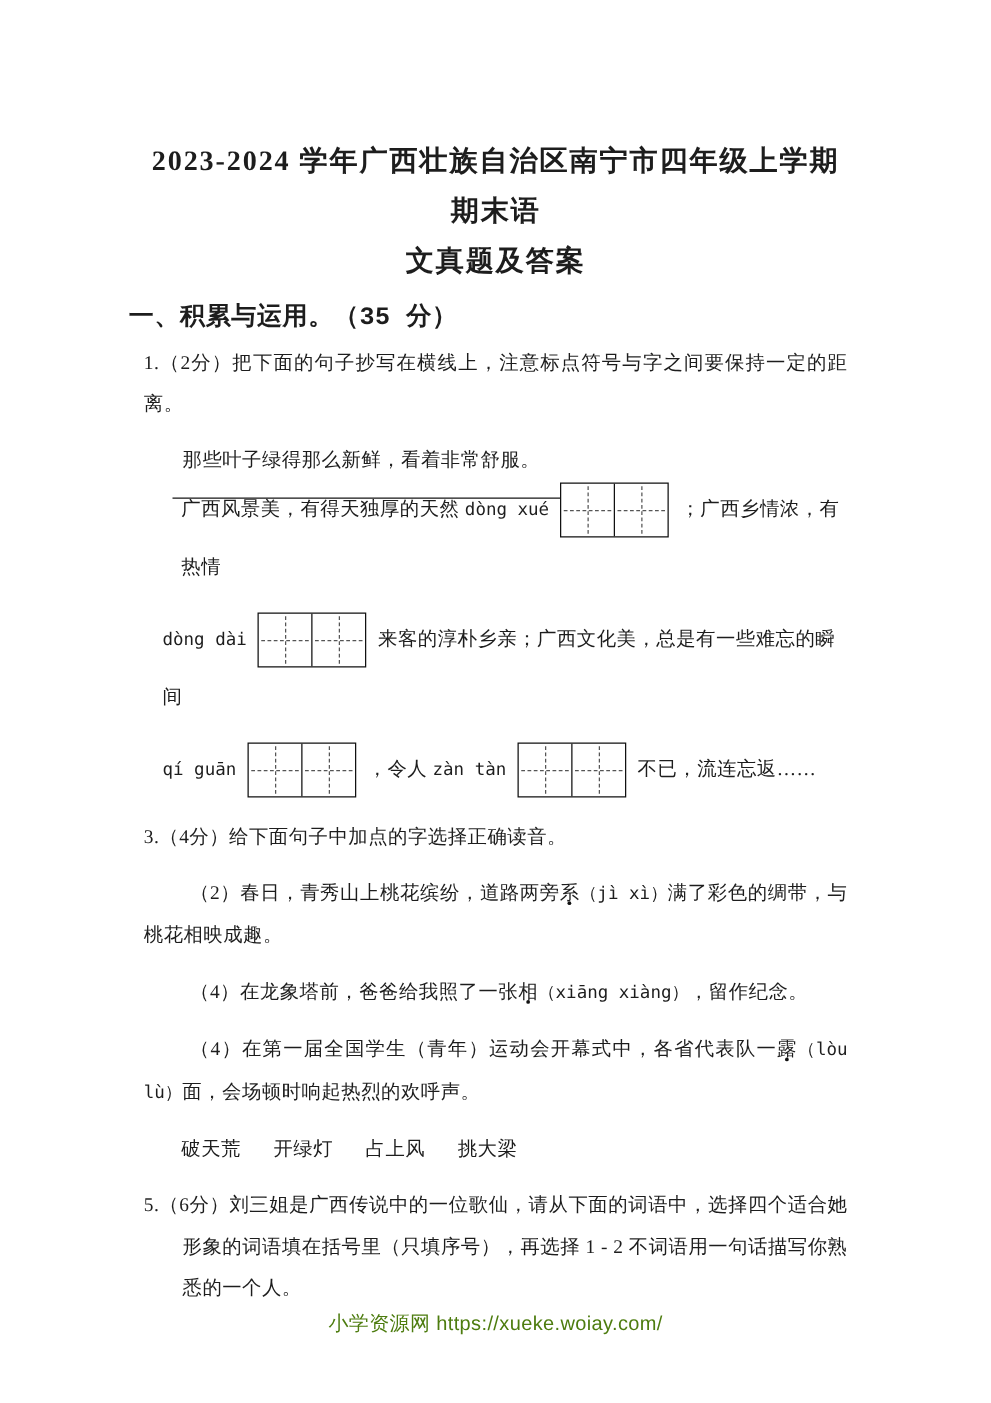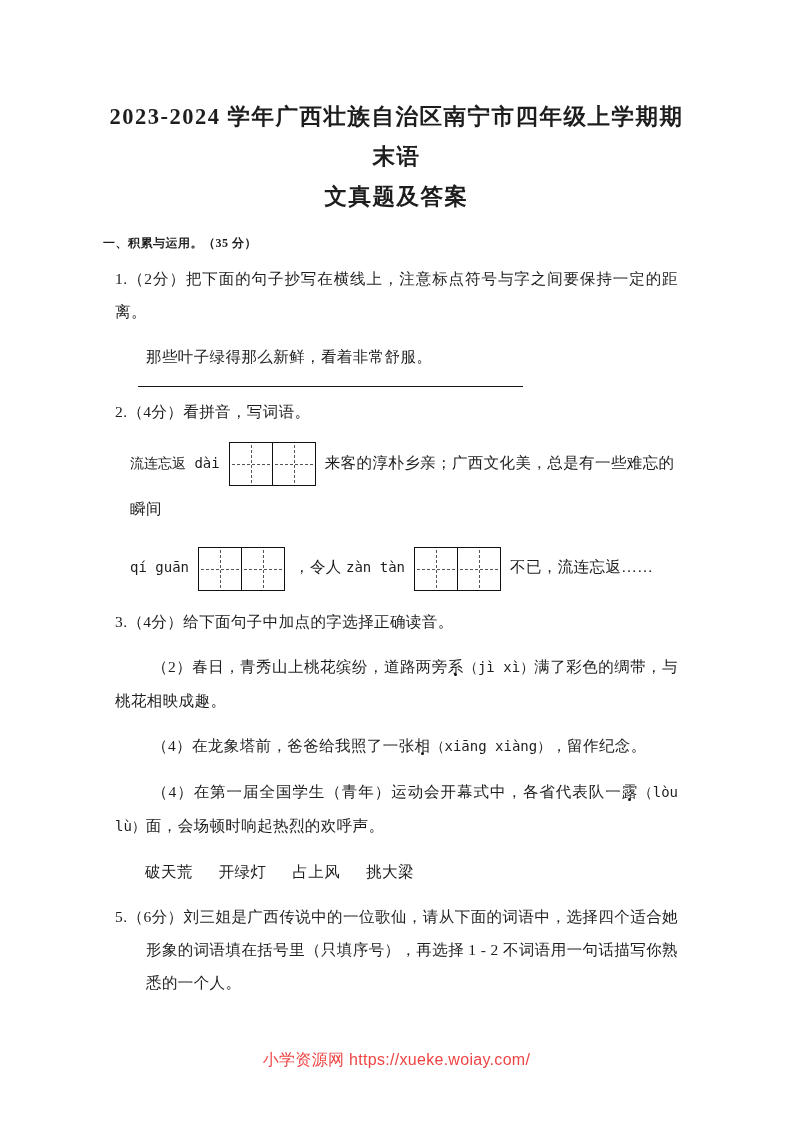--- a/index.html
+++ b/index.html
@@ -8,22 +8,22 @@
     width:793px; height:1122px;
     box-sizing:border-box;
     padding:97px 103px 0;
     background:#ffffff;
     color:#1d1d1d;
     font-family:"Liberation Serif","DejaVu Serif",serif;
     font-size:15.5px; line-height:33px;
     letter-spacing:0.4px;
     overflow:hidden;
   }
-  .doc-title { margin:0; font-size:22.5px; line-height:40px; font-weight:700; text-align:center; letter-spacing:1.5px; }
-  .section-heading { margin:15px 0 0; font-size:12px; line-height:22px; font-weight:700; letter-spacing:0.5px; }
+  .doc-title { margin:12px; font-size:22.5px; line-height:40px; font-weight:700; text-align:center; letter-spacing:1.5px; }
+  .section-heading { margin:15px 0 0; font-size:20px; line-height:22px; font-weight:700; letter-spacing:0.5px;font-family:Liberation Mono, monospace; }
   p { margin:12px; text-align:justify; }
   .q1-stem { margin-top:8px; }
   .q1-sentence { padding-left:31px; }
   .answer-line { margin:13px 0 0 35px; width:385px; height:0; border-top:1.5px solid #161616; }
   .q2-stem { margin-top:8px; }
   .q2-line { line-height:46px; text-align:left; }
   .q2-line1 { padding-left:30px; margin-top:-14px; }
   .q2-line2, .q2-line3 { padding-left:15px; margin-top:6px; }
   .wbox { display:inline-flex; vertical-align:middle; border:1.5px solid #111; margin:0 9px; background:#fff; }
   .wcell { width:42px; height:42px; position:relative; }
@@ -40,21 +40,21 @@
   .word-bank { padding-left:30px; text-align:left; }
   .word { margin-right:26px; }
   .q4-para { padding-left:30px; }
   .blank { display:inline-block; width:88px; height:13px; border-bottom:1.3px solid #222; margin:0 2px; }
   .q5-stem { margin-top:2px; padding-left:31px; text-indent:-31px; }
   .footer {
     position:absolute; top:1048px; left:0; width:100%;
     text-align:center;
     font-family:"Liberation Sans","DejaVu Sans",sans-serif;
     font-size:16px; line-height:24px;
-    color:#ef4444; letter-spacing:0.3px;
+    color:#4d7c0f; letter-spacing:0.3px;
   }
 </style>
 </head>
 <body>
 
 <div class="page">
 
   <h1 class="doc-title">
     <div>2023-2024 学年广西壮族自治区南宁市四年级上学期期末语</div>
     <div>文真题及答案</div>
@@ -62,23 +62,28 @@
 
   <h2 class="section-heading">一、积累与运用。（35 分）</h2>
 
   <section>
     <p class="q1-stem">1.（2分）把下面的句子抄写在横线上，注意标点符号与字之间要保持一定的距离。</p>
     <p class="q1-sentence">那些叶子绿得那么新鲜，看着非常舒服。</p>
     <div class="answer-line"></div>
   </section>
 
   <section>
-    <p class="q2-stem">2.（4分）看拼音，写词语。</p>
+    <p class="q2-line q2-line1">
+      <span>广西风景美，有得天独厚的天然 </span><span class="pinyin">dòng xué</span><span class="wbox">
+          <span class="wcell"></span>
+          <span class="wcell"></span>
+        </span><span>；广西乡情浓，有热情</span>
+    </p>
     <p class="q2-line q2-line2">
-      <span class="pinyin">流连忘返 dài</span><span class="wbox">
+      <span class="pinyin">dòng dài</span><span class="wbox">
           <span class="wcell"></span>
           <span class="wcell"></span>
         </span><span>来客的淳朴乡亲；广西文化美，总是有一些难忘的瞬间</span>
     </p>
     <p class="q2-line q2-line3">
       <span class="pinyin">qí guān</span><span class="wbox">
           <span class="wcell"></span>
           <span class="wcell"></span>
         </span><span>，令人 </span><span class="pinyin">zàn tàn</span><span class="wbox">
           <span class="wcell"></span>

